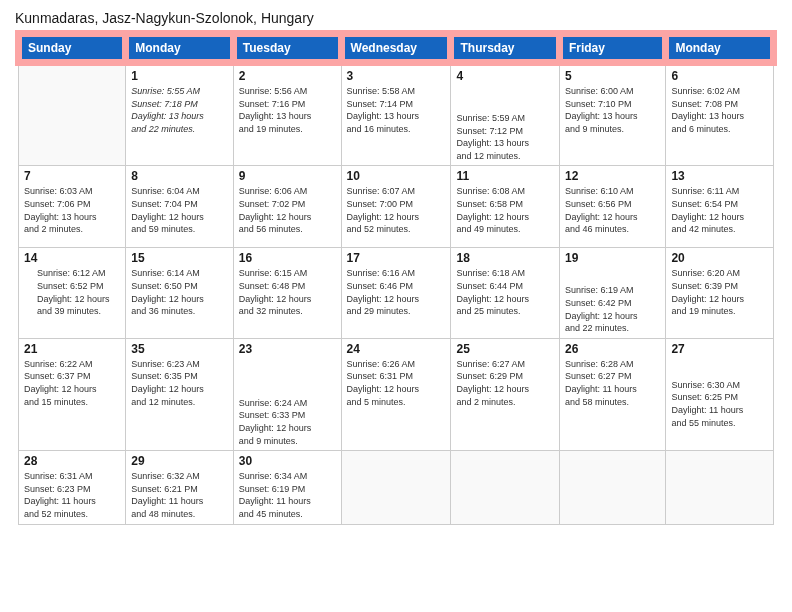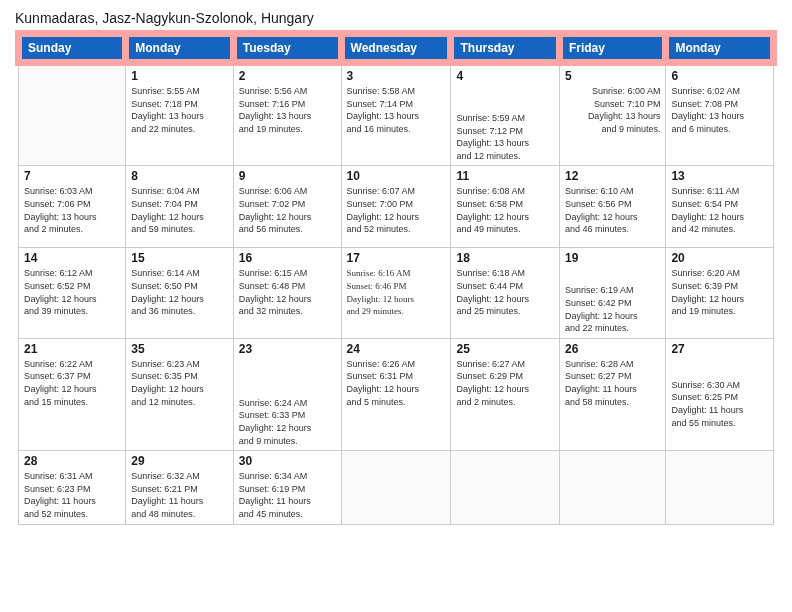--- a/index.html
+++ b/index.html
@@ -108,21 +108,21 @@
         <th>Thursday</th>
         <th>Friday</th>
         <th>Monday</th>
       </tr>
     </thead>
     <tbody id="calendar-body">
     <tr>
           <td class="empty-cell"></td>
           <td>
             <div class="cell-day">1</div>
-            <div class="cell-info" style="white-space: pre-line;">Sunrise: 5:55 AM
+            <div class="cell-info" style="white-space: pre-line; font-style: italic;">Sunrise: 5:55 AM
 Sunset: 7:18 PM
 Daylight: 13 hours
 and 22 minutes.</div>
           </td>
           <td>
             <div class="cell-day">2</div>
             <div class="cell-info" style="white-space: pre-line;">Sunrise: 5:56 AM
 Sunset: 7:16 PM
 Daylight: 13 hours
 and 19 minutes.</div>
@@ -136,21 +136,21 @@
           </td>
           <td>
             <div class="cell-day">4</div>
             <div class="cell-info" style="white-space: pre-line; margin-top: 29px;">Sunrise: 5:59 AM
 Sunset: 7:12 PM
 Daylight: 13 hours
 and 12 minutes.</div>
           </td>
           <td>
             <div class="cell-day">5</div>
-            <div class="cell-info" style="white-space: pre-line; text-align: right;">Sunrise: 6:00 AM
+            <div class="cell-info" style="white-space: pre-line;">Sunrise: 6:00 AM
 Sunset: 7:10 PM
 Daylight: 13 hours
 and 9 minutes.</div>
           </td>
           <td>
             <div class="cell-day">6</div>
             <div class="cell-info" style="white-space: pre-line;">Sunrise: 6:02 AM
 Sunset: 7:08 PM
 Daylight: 13 hours
 and 6 minutes.</div>
@@ -203,42 +203,42 @@
             <div class="cell-day">13</div>
             <div class="cell-info" style="white-space: pre-line;">Sunrise: 6:11 AM
 Sunset: 6:54 PM
 Daylight: 12 hours
 and 42 minutes.</div>
           </td>
         </tr>
         <tr>
           <td>
             <div class="cell-day">14</div>
-            <div class="cell-info" style="white-space: pre-line;">Sunrise: 6:12 AM
+            <div class="cell-info" style="white-space: pre-line; margin-left: 13px;">Sunrise: 6:12 AM
 Sunset: 6:52 PM
 Daylight: 12 hours
 and 39 minutes.</div>
           </td>
           <td>
             <div class="cell-day">15</div>
             <div class="cell-info" style="white-space: pre-line;">Sunrise: 6:14 AM
 Sunset: 6:50 PM
 Daylight: 12 hours
 and 36 minutes.</div>
           </td>
           <td>
             <div class="cell-day">16</div>
             <div class="cell-info" style="white-space: pre-line;">Sunrise: 6:15 AM
 Sunset: 6:48 PM
 Daylight: 12 hours
 and 32 minutes.</div>
           </td>
           <td>
             <div class="cell-day">17</div>
-            <div class="cell-info" style="white-space: pre-line; font-family: Liberation Serif, serif;">Sunrise: 6:16 AM
+            <div class="cell-info" style="white-space: pre-line;">Sunrise: 6:16 AM
 Sunset: 6:46 PM
 Daylight: 12 hours
 and 29 minutes.</div>
           </td>
           <td>
             <div class="cell-day">18</div>
             <div class="cell-info" style="white-space: pre-line;">Sunrise: 6:18 AM
 Sunset: 6:44 PM
 Daylight: 12 hours
 and 25 minutes.</div>

